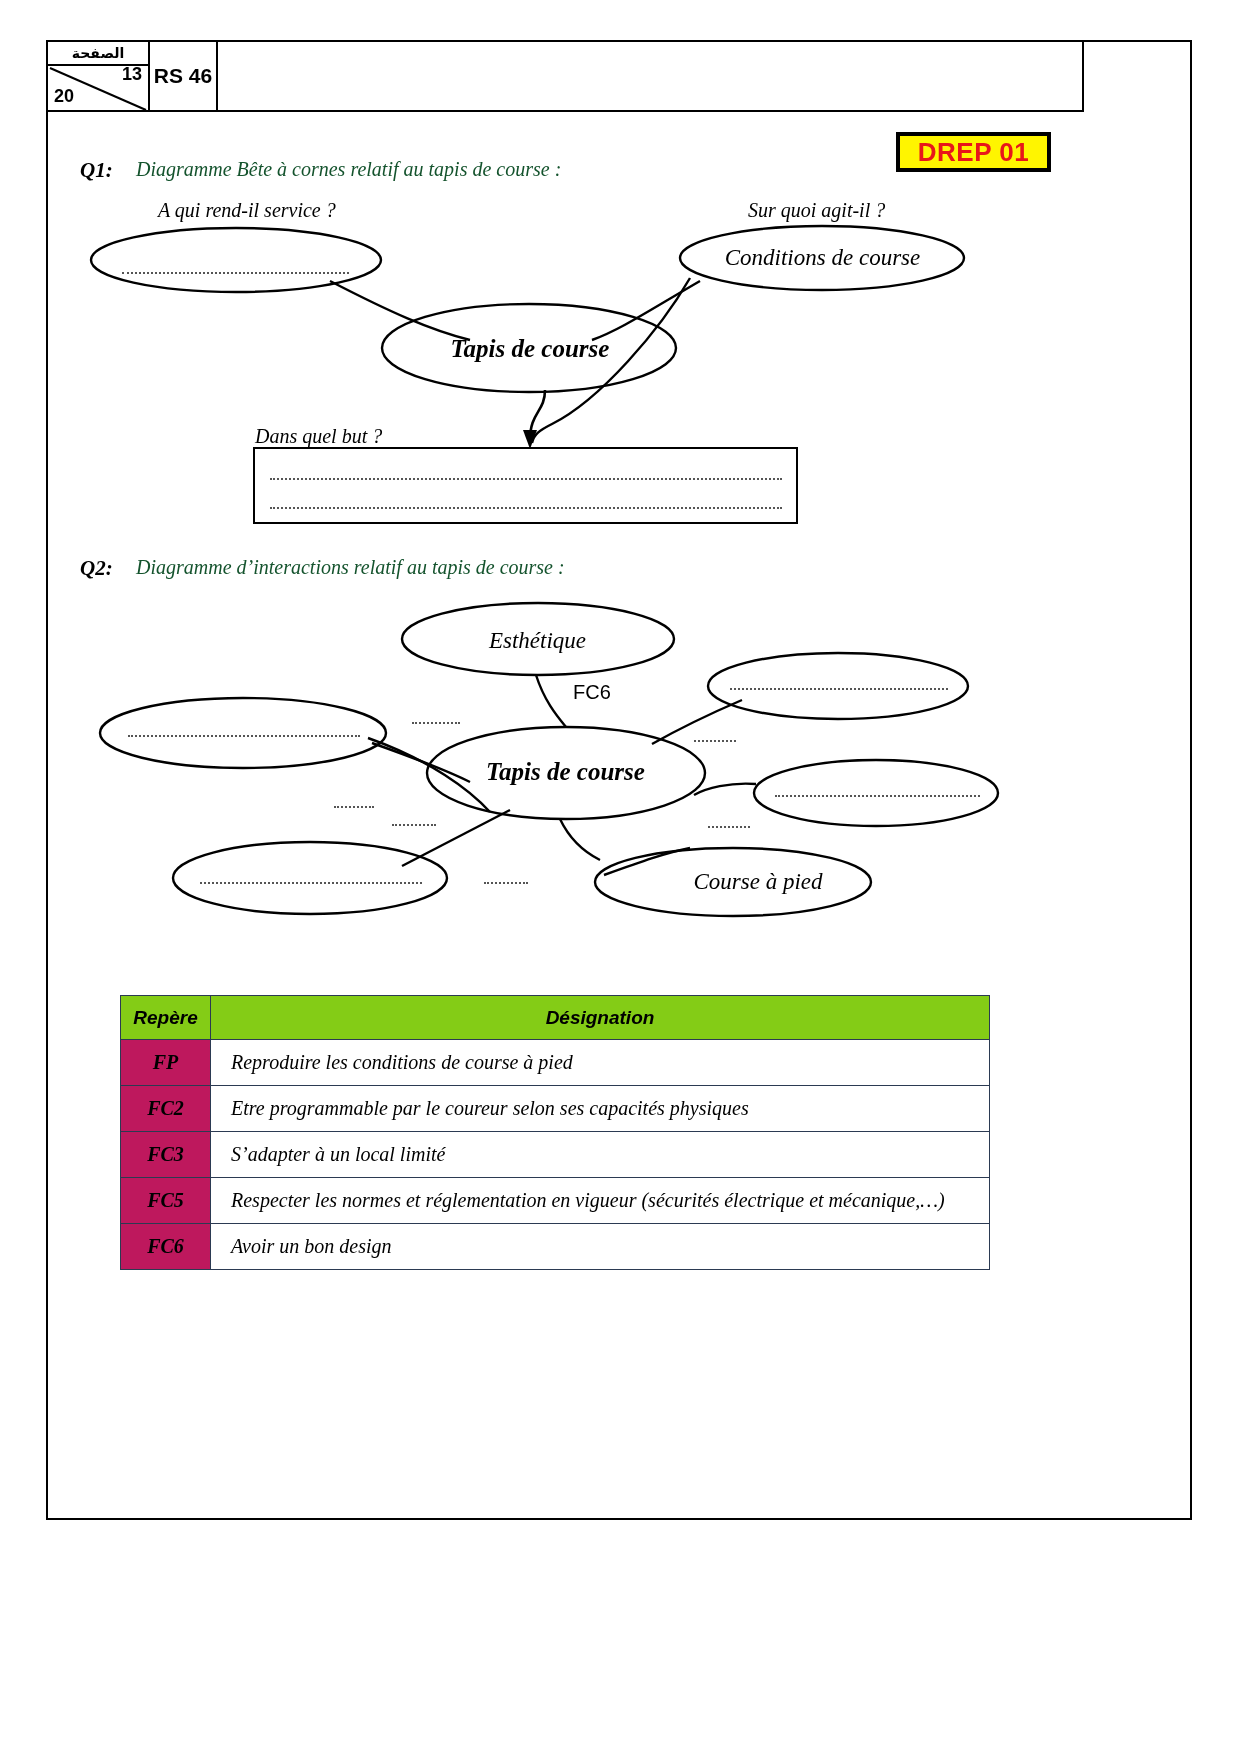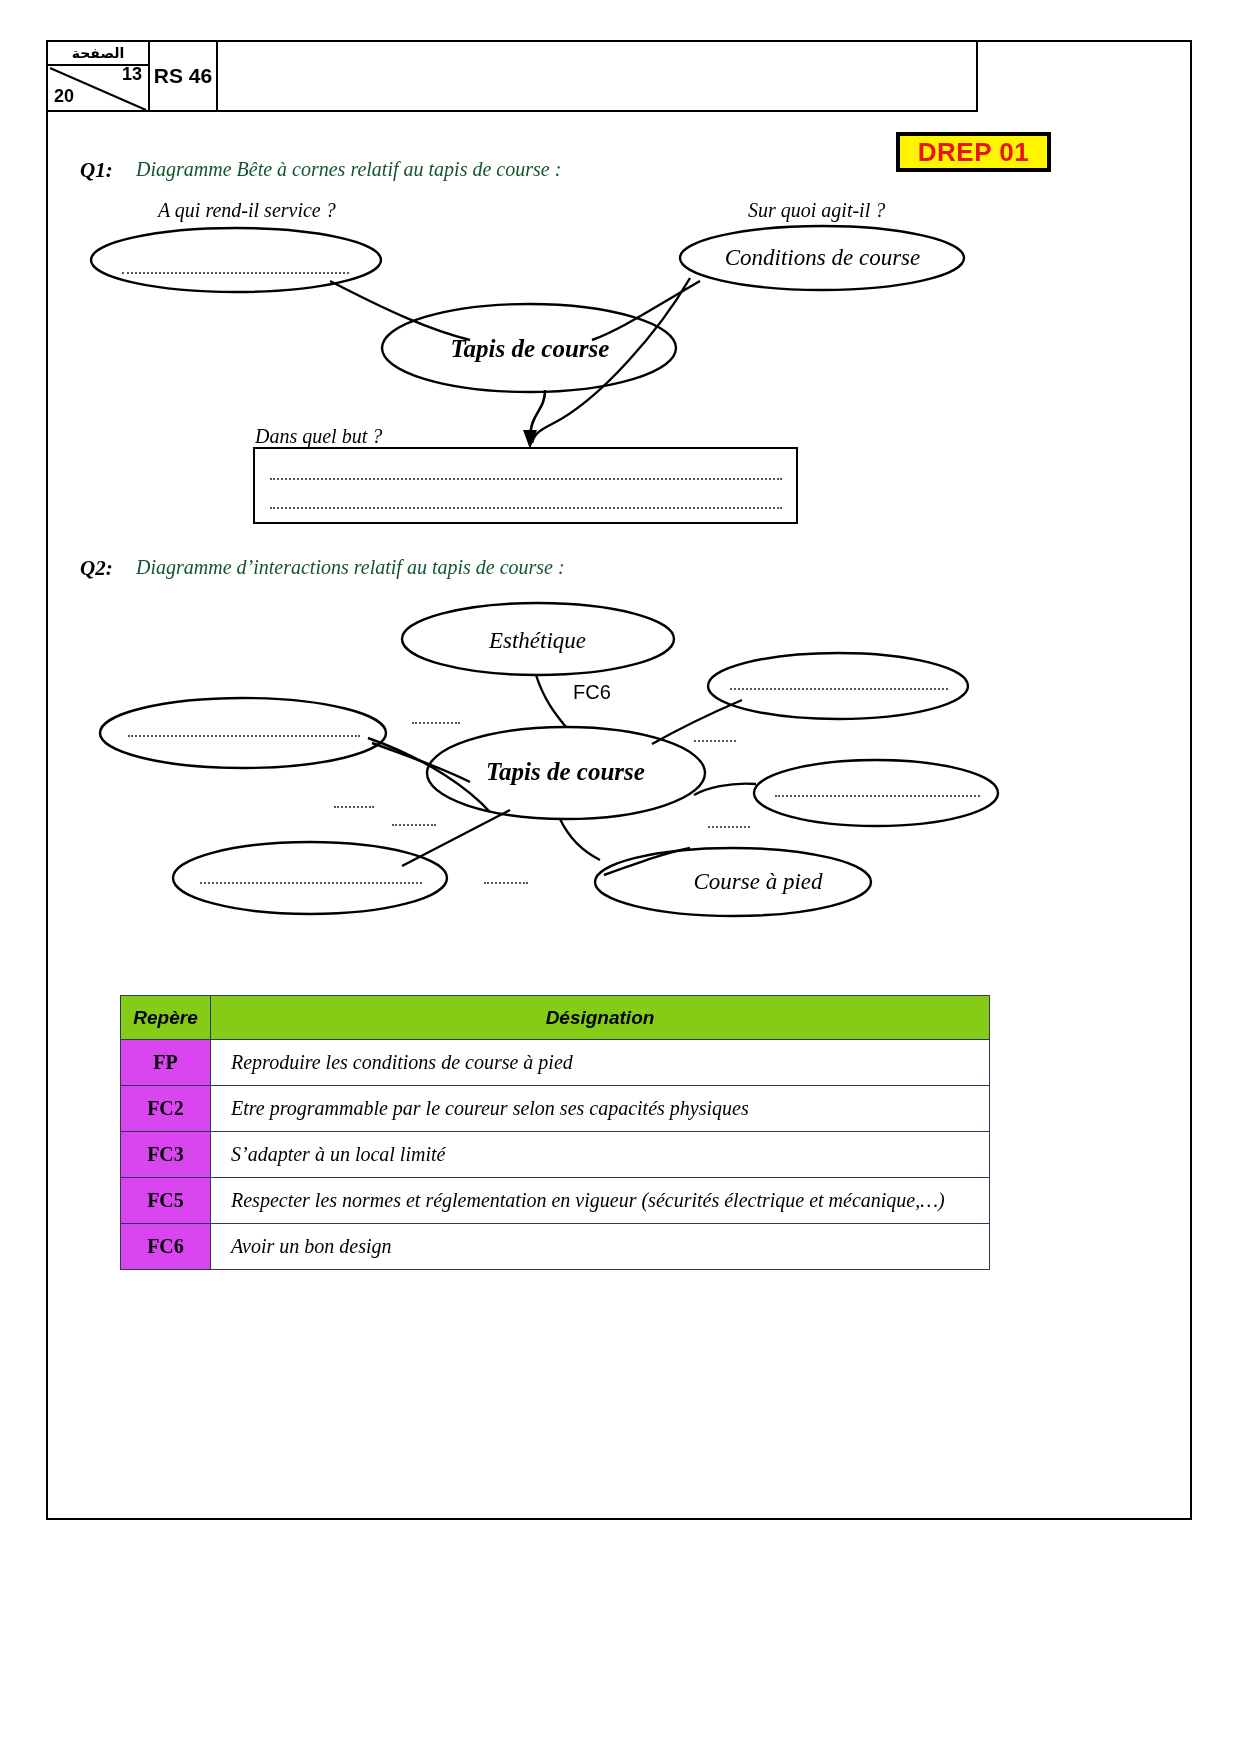--- a/index.html
+++ b/index.html
@@ -24,21 +24,21 @@
     height: 1480px;
     border: 2px solid #000;
     box-sizing: border-box;
   }
 
   
   .header {
     position: absolute;
     left: 46px;
     top: 40px;
-    width: 932px;
+    width: 1038px;
     height: 72px;
     border: 2px solid #000;
     box-sizing: border-box;
     display: flex;
     align-items: stretch;
   }
   .hdr-page-cell {
     width: 102px;
     border-right: 2px solid #000;
     box-sizing: border-box;
@@ -220,22 +220,23 @@
     background: #84cc16;
     font-family: "Liberation Sans", sans-serif;
     font-style: italic;
     font-weight: bold;
     font-size: 19px;
     height: 44px;
     color: #000;
   }
   .fn-table th.rep-col { width: 90px; }
   .fn-table td.rep-cell {
-    background: #d946ef;
+    background: #be185d;
     text-align: center;
+    font-style: italic;
     font-weight: bold;
     font-size: 20px;
     height: 46px;
   }
   .fn-table td.des-cell {
     background: #ffffff;
     padding-left: 20px;
     font-style: italic;
     font-size: 20px;
   }

